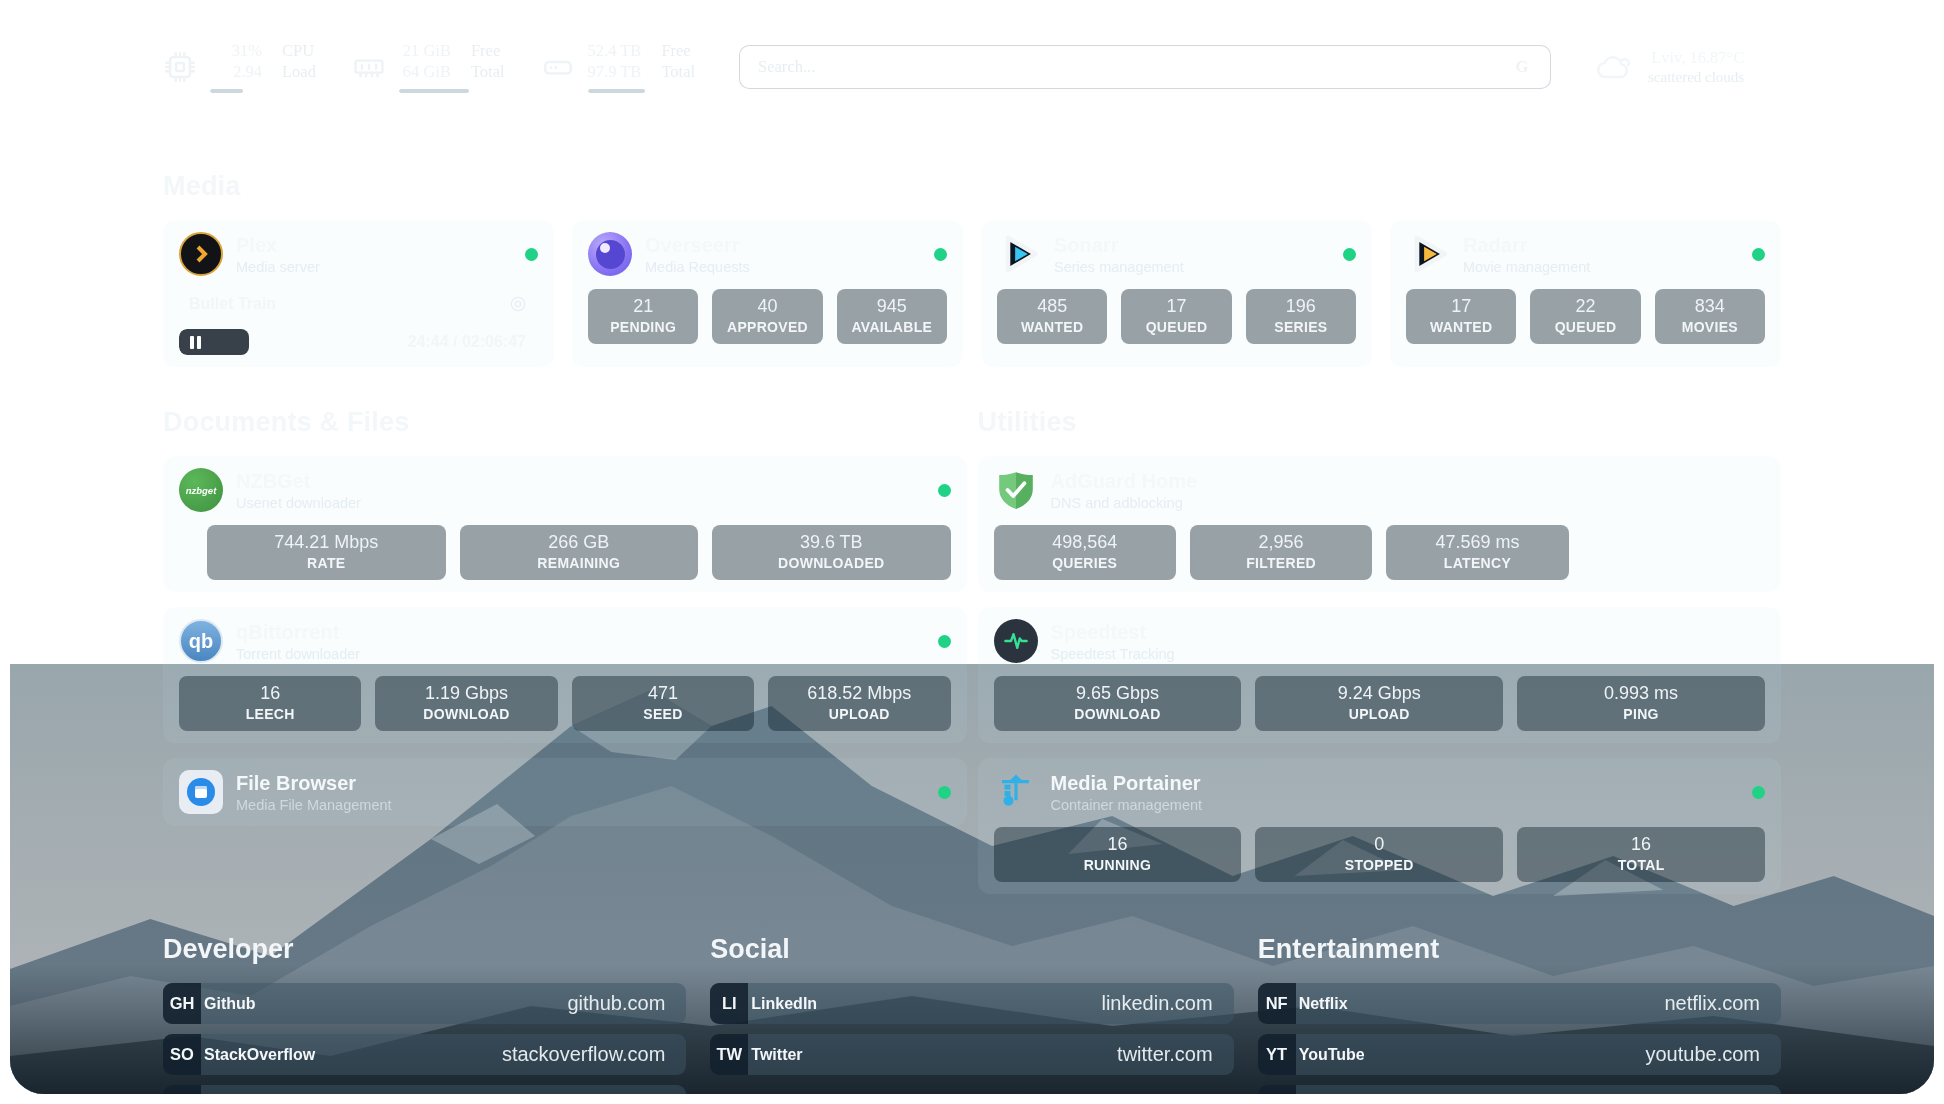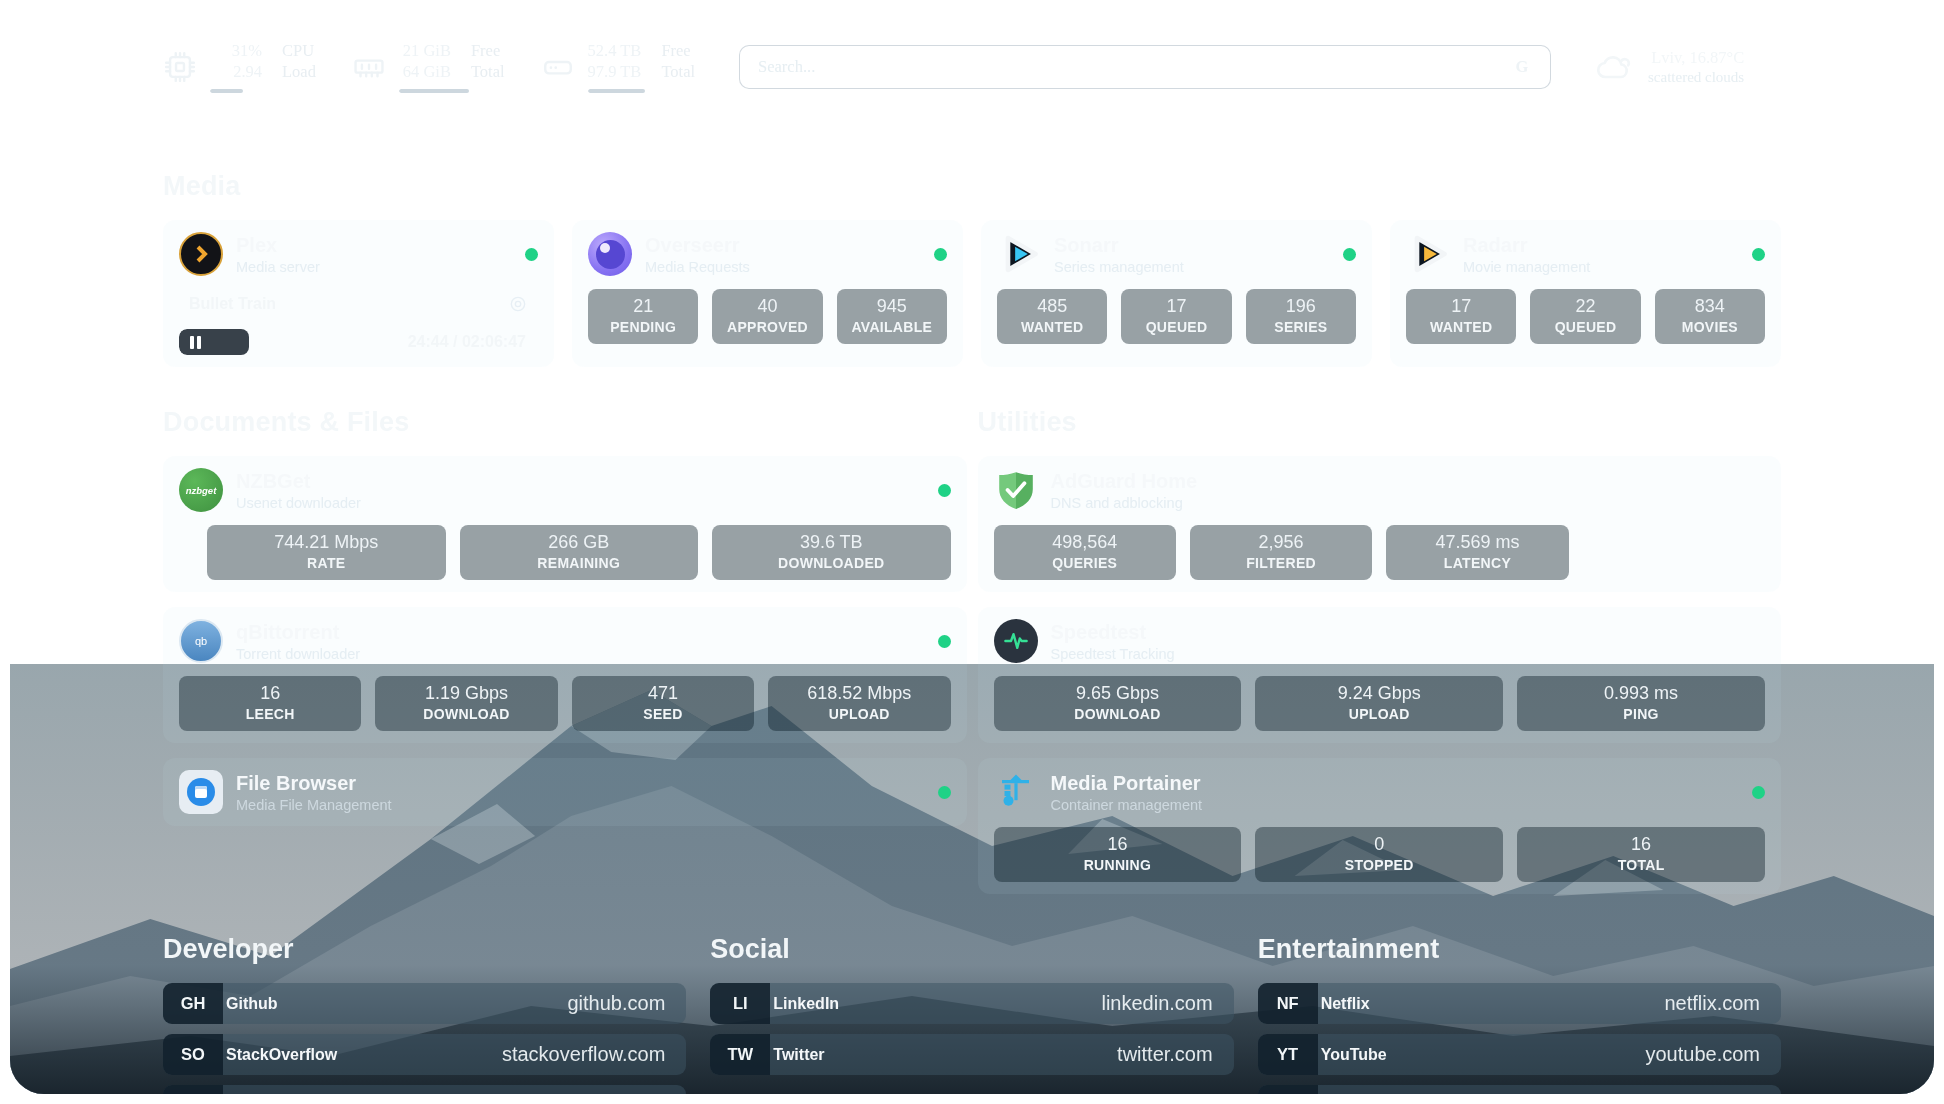--- a/index.html
+++ b/index.html
@@ -86,36 +86,36 @@
   .app-badge{width:44px;height:44px;border-radius:50%;display:flex;align-items:center;justify-content:center;flex:none;}
   .plex-badge{background:#121317;border:2px solid #d9a23a;width:40px;height:40px;}
   .plex-badge svg{width:24px;height:24px;}
   .ovs-badge{background:radial-gradient(circle at 35% 30%,#bcaafc,#8672f2 60%,#6d5ae6);position:relative;}
   .ovs-inner{width:29px;height:29px;border-radius:50%;background:#5647d2;position:relative;overflow:hidden;}
   .ovs-dot{position:absolute;left:12px;top:11px;width:10px;height:10px;border-radius:50%;background:#efeafc;}
   .tri-badge{border-radius:0;background:transparent;}
   .tri-badge svg{width:44px;height:44px;}
   .nzb-badge{background:radial-gradient(circle at 35% 30%,#5cb859,#3f9140);color:#fff;font-size:9.5px;font-weight:700;font-style:italic;}
   .qb-badge{background:linear-gradient(180deg,#7fb2e0,#4a86c0);border:2px solid #dce8f2;color:#fff;
-    font-size:11px;font-weight:400;width:40px;height:40px;}
+    font-size:20px;font-weight:700;width:40px;height:40px;}
   .fb-badge{border-radius:10px;background:#e7edf3;}
   .fb-circle{width:28px;height:28px;border-radius:50%;background:#2a8ce8;display:flex;align-items:center;justify-content:center;}
   .fb-disk{width:12px;height:12px;border-radius:2px;background:#fff;box-shadow:inset 0 3px 0 #bcd9f5;}
   .ag-badge,.pt-badge,.st-badge{border-radius:0;background:transparent;}
   .ag-badge svg{width:42px;height:42px;}
   .st-badge{border-radius:50%;background:#2a333e;}
   .st-badge svg{width:30px;height:30px;}
   .pt-badge svg{width:40px;height:40px;}
 
   
   .bookmarks{display:grid;grid-template-columns:repeat(3,1fr);gap:24px;margin-top:26px;padding-bottom:28px;}
   .bm-title{font-size:27px;font-weight:600;margin:14px 0 18px;}
   .bm-row{display:flex;align-items:center;height:41px;border-radius:9px;background:rgba(62,84,99,.52);
     margin-bottom:10px;overflow:hidden;cursor:pointer;}
-  .bm-abbr{width:60px;align-self:stretch;display:flex;align-items:center;justify-content:center;
+  .bm-abbr{width:38px;align-self:stretch;display:flex;align-items:center;justify-content:center;
     background:rgba(12,26,37,.78);font-weight:700;font-size:16.5px;color:#f2f6f8;flex:none;}
   .bm-name{padding-left:3px;font-size:16px;font-weight:600;color:#f4f7f9;}
   .bm-url{margin-left:auto;padding-right:21px;font-size:20px;color:rgba(242,247,250,.92);}
 </style>
 </head>
 <body>
 
 <div class="window">
   <div class="stars"></div>
 

